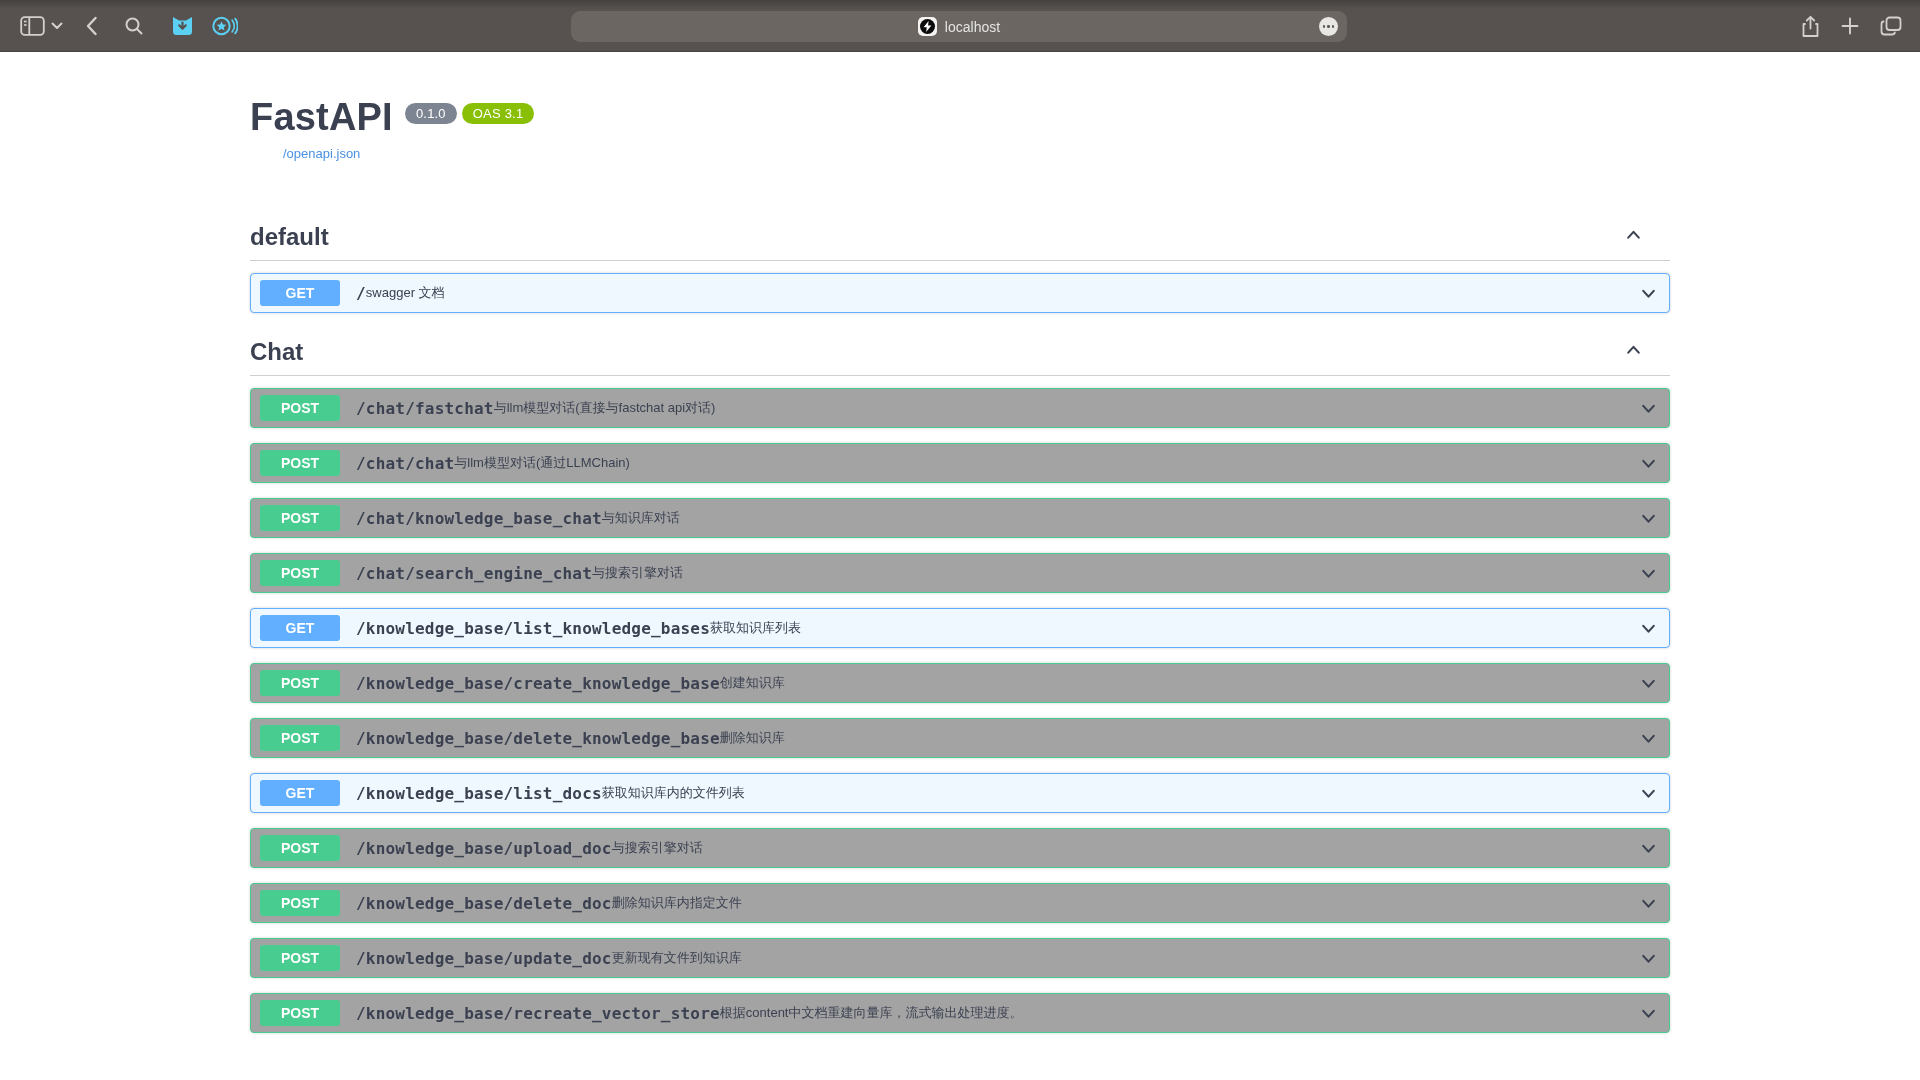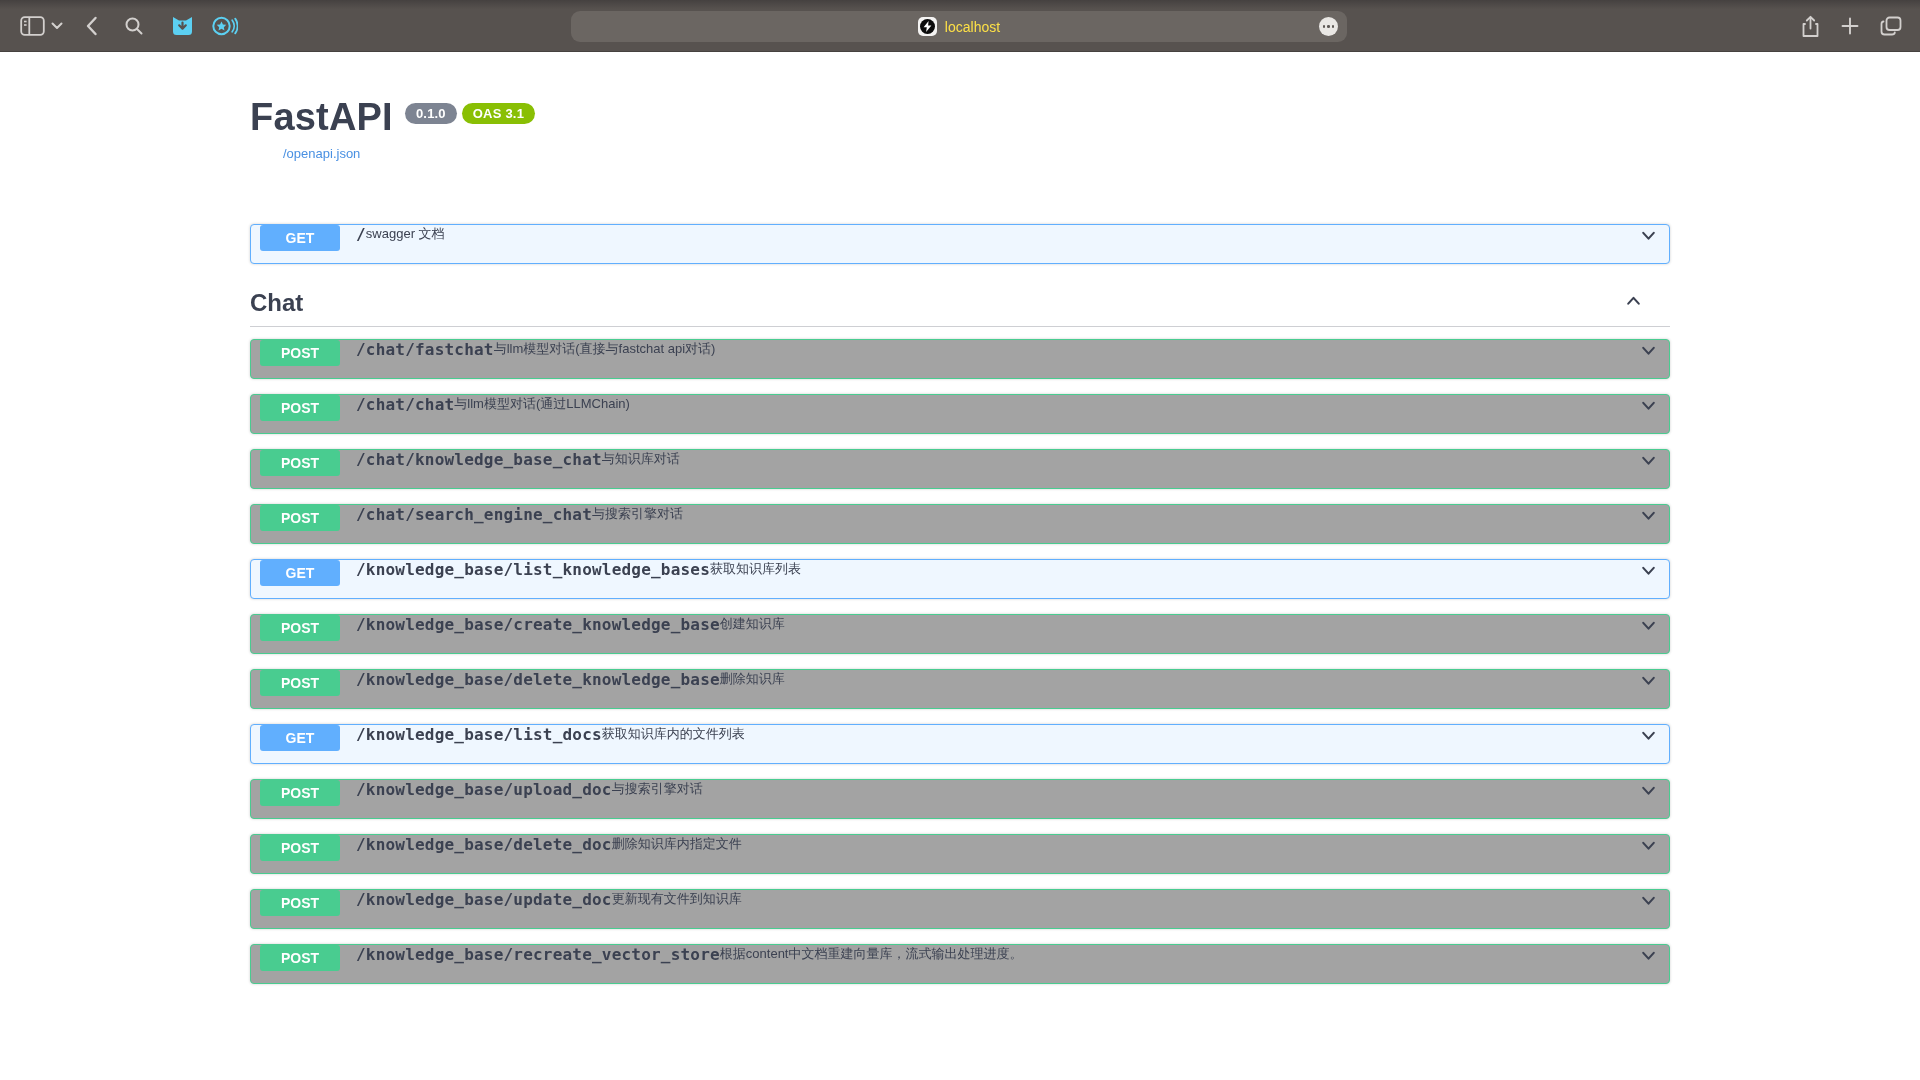--- a/index.html
+++ b/index.html
@@ -18,48 +18,48 @@
   .tb-ic { display:block; }
   .addressbar {
     position:absolute; left:571px; top:11px; width:776px; height:31px;
     background:var(--addressbar-bg,#6b6662); border:none; border-radius:9px;
     display:flex; align-items:center; justify-content:center; cursor:text;
   }
   .favicon { width:19px; height:19px; background:#f4f3f2; border-radius:5px;
              display:flex; align-items:center; justify-content:center; margin-right:8px; }
   .favicon .disc { width:15px; height:15px; background:#0c0c0c; border-radius:50%;
                    display:flex; align-items:center; justify-content:center; }
-  .url-text { color:#fde047; font-size:14px; }
+  .url-text { color:#e5e5e5; font-size:14px; }
   .ext-pill { position:absolute; right:9px; top:6px; width:19px; height:19px; border-radius:50%;
               background:#e9e7e4; border:none; display:flex; align-items:center; justify-content:center;
               gap:2px; cursor:pointer; }
   .ext-pill i { width:2.6px; height:2.6px; border-radius:50%; background:#5c5854; display:block; }
   .tb-right { position:absolute; right:18px; top:0; height:52px; display:flex; align-items:center; gap:21px; }
 
   
   .page { width:1920px; height:1028px; background:#fff; overflow:hidden; }
   .wrap { width:1420px; margin:0 auto; }
   .info { padding-top:44px; }
   .api-title { font-size:38px; font-weight:700; color:var(--heading,#3b4151); letter-spacing:.2px; }
-  .pill { display:inline-block; vertical-align:super; font-size:13px; font-weight:700; color:#fff;
+  .pill { display:inline-block; vertical-align:super; font-size:13px; font-weight:400; color:#fff;
           border-radius:57px; padding:3px 11px; position:relative; top:2px; margin-left:10px; }
   .pill.version { background:var(--version-badge-bg,#7d8492); margin-left:12px; }
   .pill.oas { background:var(--oas-badge-bg,#89bf04); margin-left:5px; }
   .spec-link { display:inline-block; margin-top:7px; font-size:13px; color:var(--link,#4990e2);
                text-decoration:none; cursor:pointer;margin-left:33px; }
 
   .sections { margin-top:62px; }
   .tag-head { display:flex; align-items:center; justify-content:space-between;
               font-size:24px; line-height:26px; font-weight:700; color:var(--heading,#3b4151);
               padding:0 2px 10px 0; border-bottom:1px solid rgba(59,65,81,.25);
               margin:26px 0 12px 0; cursor:pointer; }
   .tag-section:first-child .tag-head { margin-top:0; }
   .tag-head .chev { margin-right:24px; }
 
-  .opblock { display:flex; align-items:flex-start; height:40px; margin-bottom:15px;
+  .opblock { display:flex; align-items:center; height:40px; margin-bottom:15px;
              border-radius:4px; border:1px solid; box-shadow:0 0 3px rgba(0,0,0,.19); cursor:pointer; }
   .opblock.get  { background:#eff7ff; border-color:var(--method-get,#61affe); }
   .opblock.post { background:#a3a3a3; border-color:var(--method-post,#49cc90); }
   .method-badge { min-width:80px; text-align:center; padding:5px 0; margin-left:9px;
                   border-radius:3px; font-size:14px; font-weight:700; color:#fff; }
   .opblock.get  .method-badge { background:var(--method-get,#61affe); }
   .opblock.post .method-badge { background:var(--method-post,#49cc90); }
   .ep-path { margin-left:16px; font-family:"DejaVu Sans Mono", monospace; font-size:16px;
              font-weight:700; color:#3b4151; letter-spacing:.2px; white-space:nowrap; }
   .ep-desc { font-size:13px; color:#3b4151; white-space:nowrap; }
@@ -151,20 +151,28 @@
 
 <div class="page">
   <div class="wrap">
     <div class="info">
       <h2 class="api-title"><span>FastAPI</span><span class="pill version">0.1.0</span><span class="pill oas">OAS 3.1</span></h2>
       <a class="spec-link">/openapi.json</a>
     </div>
 
     <div class="sections">
   <div class="tag-section">
+    <h3 class="tag-head">
+      <span>default</span>
+      <span class="chev">
+        <svg width="21" height="21" viewBox="0 0 20 20">
+          <polyline points="5,13 10,7.5 15,13" fill="none" stroke="#3b4151" stroke-width="2" stroke-linecap="round" stroke-linejoin="round"></polyline>
+        </svg>
+      </span>
+    </h3>
     <div class="opblock-list">
   <div class="opblock get">
     <span class="method-badge">GET</span>
     <span class="ep-path">/</span>
     <span class="ep-desc">swagger 文档</span>
     <span class="row-chev">
       <svg width="21" height="21" viewBox="0 0 20 20">
         <polyline points="5,7.5 10,13 15,7.5" fill="none" stroke="#3b4151" stroke-width="2" stroke-linecap="round" stroke-linejoin="round"></polyline>
       </svg>
     </span>

